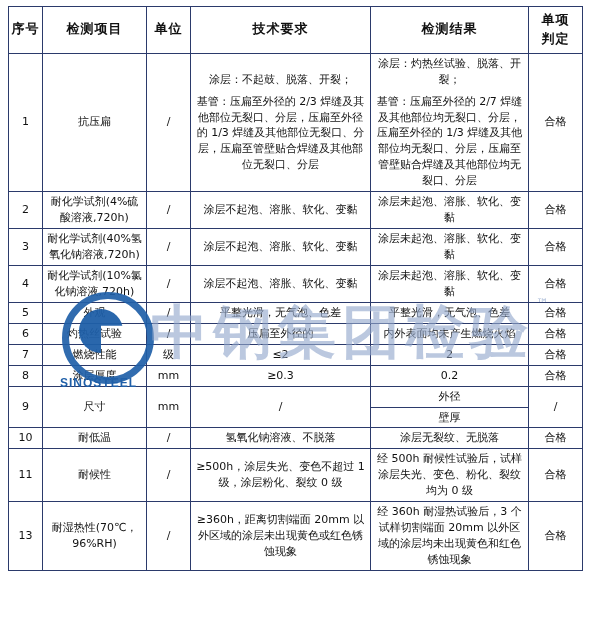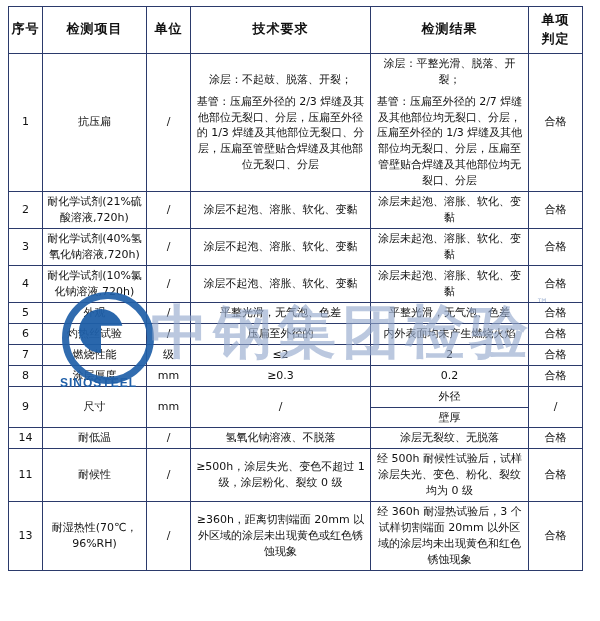--- a/index.html
+++ b/index.html
@@ -157,30 +157,30 @@
       <tr>
         <td>1</td>
         <td>抗压扁</td>
         <td>/</td>
         <td class="txt-left tall">
           <span class="blk">涂层：不起鼓、脱落、开裂；</span>
           <span class="row-gap"></span>
           <span class="blk">基管：压扁至外径的 2/3 焊缝及其他部位无裂口、分层，压扁至外径的 1/3 焊缝及其他部位无裂口、分层，压扁至管壁贴合焊缝及其他部位无裂口、分层</span>
         </td>
         <td class="txt-left tall">
-          <span class="blk">涂层：平整光滑、脱落、开裂；</span>
+          <span class="blk">涂层：灼热丝试验、脱落、开裂；</span>
           <span class="row-gap"></span>
           <span class="blk">基管：压扁至外径的 2/7 焊缝及其他部位均无裂口、分层，压扁至外径的 1/3 焊缝及其他部位均无裂口、分层，压扁至管壁贴合焊缝及其他部位均无裂口、分层</span>
         </td>
         <td>合格</td>
       </tr>
 
       <tr>
         <td>2</td>
-        <td class="small">耐化学试剂(21%硫酸溶液,720h)</td>
+        <td class="small">耐化学试剂(4%硫酸溶液,720h)</td>
         <td>/</td>
         <td>涂层不起泡、溶胀、软化、变黏</td>
         <td>涂层未起泡、溶胀、软化、变黏</td>
         <td>合格</td>
       </tr>
 
       <tr>
         <td>3</td>
         <td class="small">耐化学试剂(40%氢氧化钠溶液,720h)</td>
         <td>/</td>
@@ -240,21 +240,21 @@
         <td rowspan="2">mm</td>
         <td rowspan="2">/</td>
         <td>外径</td>
         <td rowspan="2">/</td>
       </tr>
       <tr>
         <td>壁厚</td>
       </tr>
 
       <tr>
-        <td>14</td>
+        <td>10</td>
         <td>耐低温</td>
         <td>/</td>
         <td>氢氧化钠溶液、不脱落</td>
         <td>涂层无裂纹、无脱落</td>
         <td>合格</td>
       </tr>
 
       <tr>
         <td>11</td>
         <td>耐候性</td>

